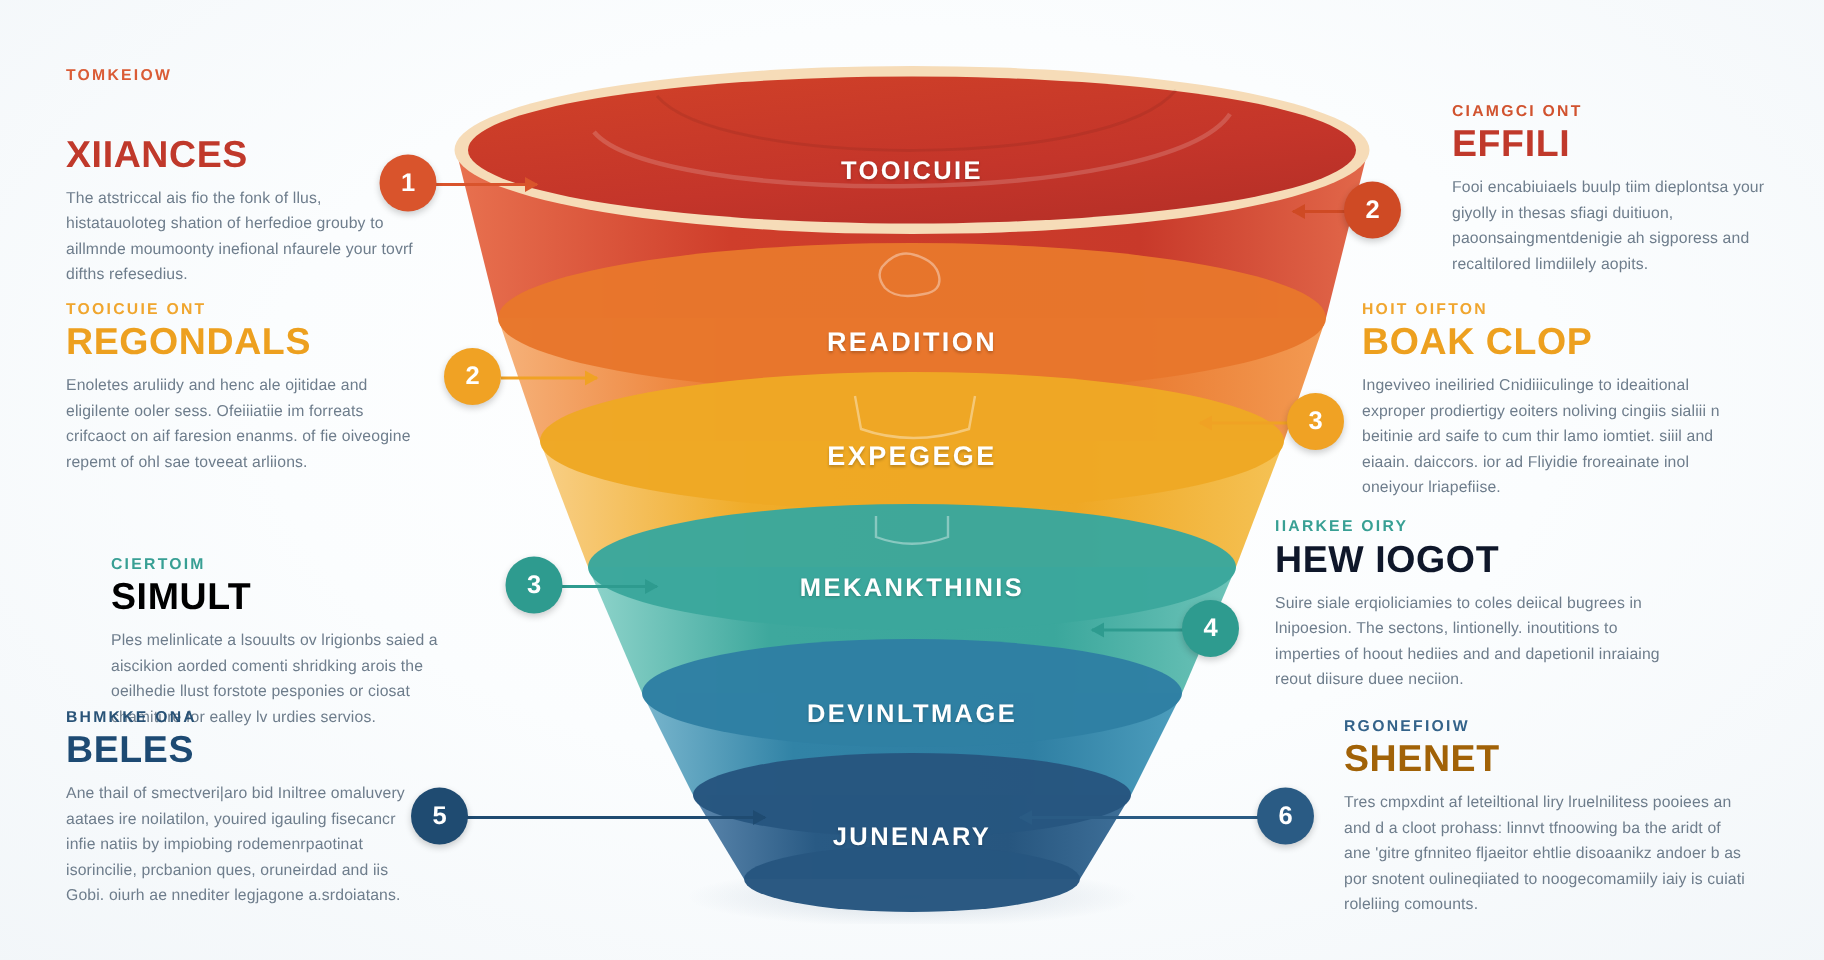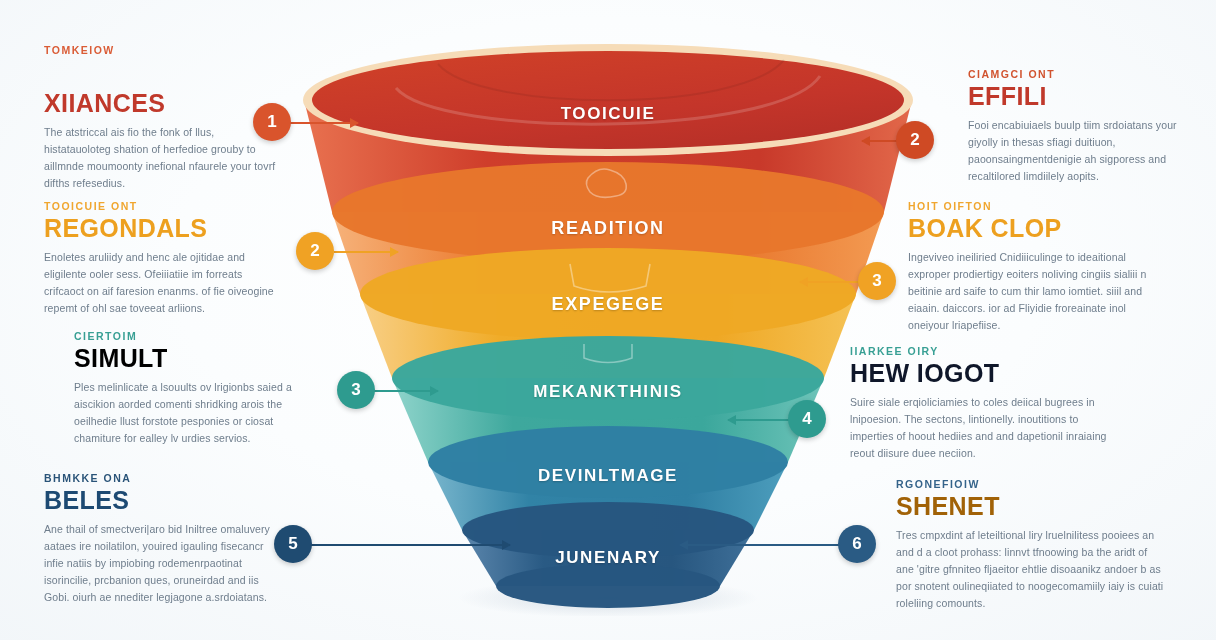--- a/index.html
+++ b/index.html
@@ -181,21 +181,21 @@
     <div class="body-text">The atstriccal ais fio the fonk of llus, histatauoloteg shation of herfedioe grouby to aillmnde moumoonty inefional nfaurele your tovrf difths refesedius.</div>
   </div>
   <div class="connector to-right" style="left:290px; top:122px; width:68px; background:#d9542c; color:#d9542c;">
       <span class="arrow"></span>
     </div>
   <div class="marker" style="left:253px; top:103px; background:#d9542c;">1</div>
 
   <div class="callout right" style="left:968px; top:68px;">
     <div class="eyebrow" style="color:#cf4a24;">CIAMGCI ONT</div>
     <div class="headline" style="color:#c0392b;">EFFILI</div>
-    <div class="body-text">Fooi encabiuiaels buulp tiim srdoiatans your giyolly in thesas sfiagi duitiuon, paoonsaingmentdenigie ah sigporess and recaltilored limdiilely aopits.</div>
+    <div class="body-text">Fooi encabiuiaels buulp tiim dieplontsa your giyolly in thesas sfiagi duitiuon, paoonsaingmentdenigie ah sigporess and recaltilored limdiilely aopits.</div>
   </div>
   <div class="connector to-left" style="left:862px; top:140px; width:68px; background:#cf4a24; color:#cf4a24;">
       <span class="arrow"></span>
     </div>
   <div class="marker" style="left:896px; top:121px; background:#cf4a24;">2</div>
 
   <div class="callout left" style="left:44px; top:200px;">
     <div class="eyebrow" style="color:#f0a224;">TOOICUIE ONT</div>
     <div class="headline" style="color:#eda01f;">REGONDALS</div>
     <div class="body-text">Enoletes aruliidy and henc ale ojitidae and eligilente ooler sess. Ofeiiiatiie im forreats crifcaoct on aif faresion enanms. of fie oiveogine repemt of ohl sae toveeat arliions.</div>
@@ -209,21 +209,21 @@
     <div class="eyebrow" style="color:#f0a224;">HOIT OIFTON</div>
     <div class="headline" style="color:#eda01f;">BOAK CLOP</div>
     <div class="body-text">Ingeviveo ineiliried Cnidiiiculinge to ideaitional exproper prodiertigy eoiters noliving cingiis sialiii n beitinie ard saife to cum thir lamo iomtiet. siiil and eiaain. daiccors. ior ad Fliyidie froreainate inol oneiyour lriapefiise.</div>
   </div>
   <div class="connector to-left" style="left:800px; top:281px; width:62px; background:#f0a224; color:#f0a224;">
       <span class="arrow"></span>
     </div>
   <div class="marker" style="left:858px; top:262px; background:#f0a224;">3</div>
 
   <div class="callout left" style="left:74px; top:330px;">
-    <div class="eyebrow" style="color:#2e9b8f;">CIERTOIM</div>
+    <div class="eyebrow" style="color:#2e9b8f;margin-top:40px;">CIERTOIM</div>
     <div class="headline" style="color:#000000;">SIMULT</div>
     <div class="body-text">Ples melinlicate a lsouults ov lrigionbs saied a aiscikion aorded comenti shridking arois the oeilhedie llust forstote pesponies or ciosat chamiture for ealley lv urdies servios.</div>
   </div>
   <div class="connector to-right" style="left:374px; top:390px; width:64px; background:#2e9b8f; color:#2e9b8f;">
       <span class="arrow"></span>
     </div>
   <div class="marker" style="left:337px; top:371px; background:#2e9b8f;">3</div>
 
   <div class="callout right" style="left:850px; top:345px; width:265px;">
     <div class="eyebrow" style="color:#2e9b8f;">IIARKEE OIRY</div>

